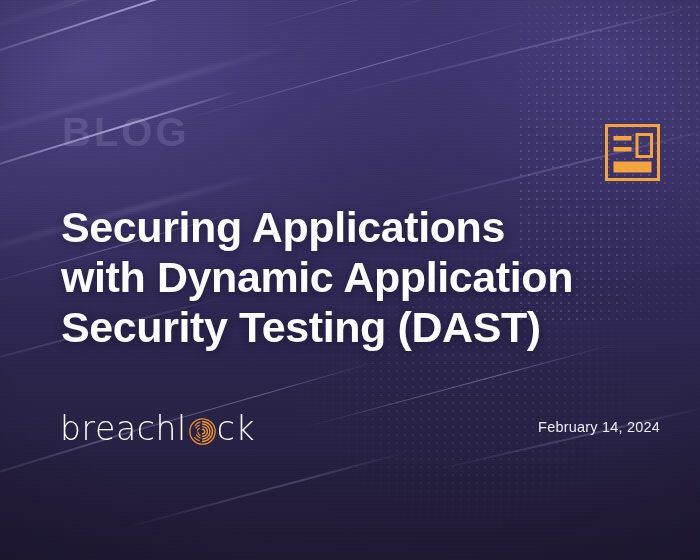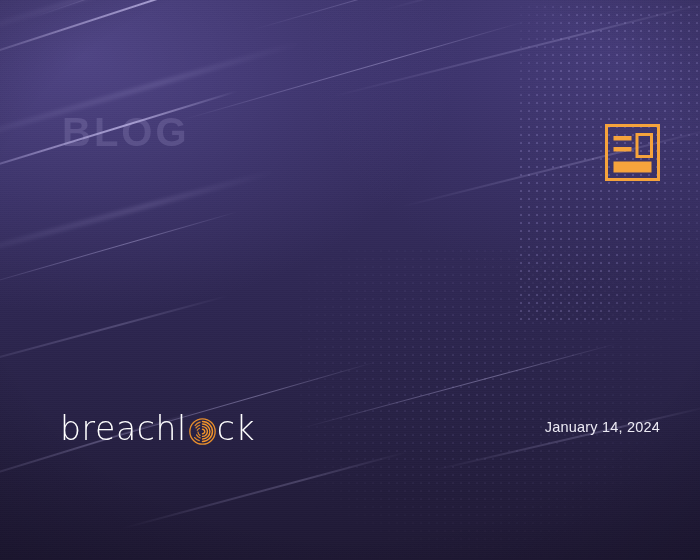--- a/index.html
+++ b/index.html
@@ -197,20 +197,25 @@
     <div class="streak faint" style="left:120px;  top:528px; width:300px; transform:rotate(-15deg);"></div>
   </div>
 
   <div class="bg-layer" id="scanlines"></div>
   <div class="bg-layer" id="vignette"></div>
 
   <div id="content">
 
     <div id="blog-watermark">BLOG</div>
 
+    <h1 id="post-title">
+      <span class="tline">Securing Applications</span>
+      <span class="tline">with Dynamic Application</span>
+      <span class="tline">Security Testing (DAST)</span>
+    </h1>
 
     <div id="brand-logo">
       <span class="logo-word">breachl</span>
 
       <span id="fingerprint-icon">
         <svg viewBox="0 0 32 32" width="27" height="27" aria-hidden="true">
           <g fill="none" stroke="#f0932b" stroke-linecap="round">
             <circle cx="16" cy="16" r="15" stroke="#f0932b" stroke-width="1.6" opacity="0.95"></circle>
             <path d="M16 4.2 a11.8 11.8 0 0 1 11.8 11.8 a11.8 11.8 0 0 1 -11.8 11.8" stroke-width="1.7"></path>
             <path d="M16 7.2 a8.8 8.8 0 0 1 8.8 8.8 a8.8 8.8 0 0 1 -8.8 8.8" stroke-width="1.7"></path>
@@ -222,21 +227,21 @@
             <path d="M9.0 20.0 a8.6 8.6 0 0 0 4.2 3.6" stroke-width="1.5" opacity="0.9"></path>
             <path d="M6.6 23.2 a11.6 11.6 0 0 0 5.6 3.6" stroke-width="1.5" opacity="0.9"></path>
             <path d="M10.6 16.6 a5.4 5.4 0 0 0 2.4 4.0" stroke-width="1.5" opacity="0.9"></path>
           </g>
         </svg>
       </span>
 
       <span class="logo-word">ck</span>
     </div>
 
-    <div id="publish-date">January 14, 2024</div>
+    <div id="publish-date">February 14, 2024</div>
 
     <div id="article-icon">
       <svg viewBox="0 0 55 57" width="55" height="57" aria-hidden="true">
         <rect x="1.5" y="1.5" width="52" height="54" fill="none" stroke="#f5a33c" stroke-width="3"></rect>
         <rect x="8.5" y="12" width="18" height="4.5" fill="#f5a33c"></rect>
         <rect x="8.5" y="23" width="18" height="4.5" fill="#f5a33c"></rect>
         <rect x="32" y="10.5" width="14.5" height="22" fill="none" stroke="#f5a33c" stroke-width="3"></rect>
         <rect x="8.5" y="37.5" width="38" height="11" fill="#f5a33c"></rect>
       </svg>
     </div>

